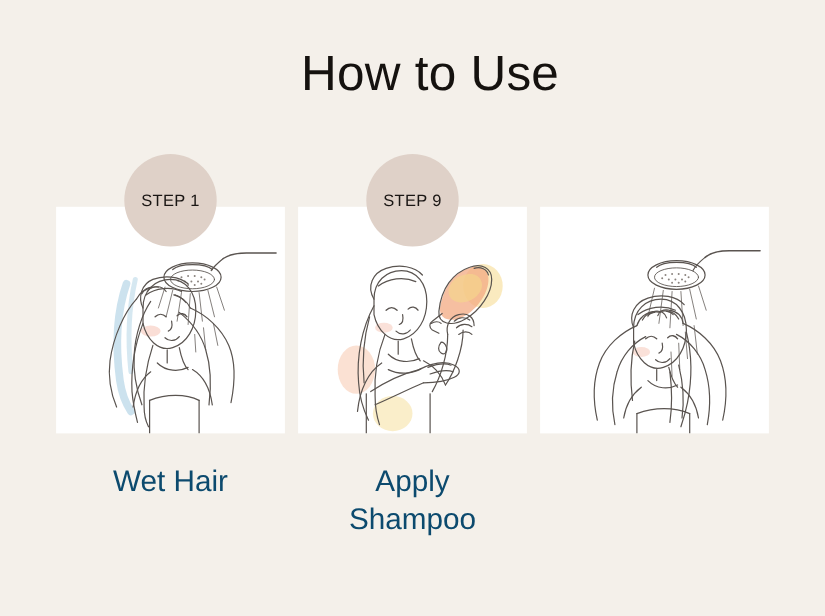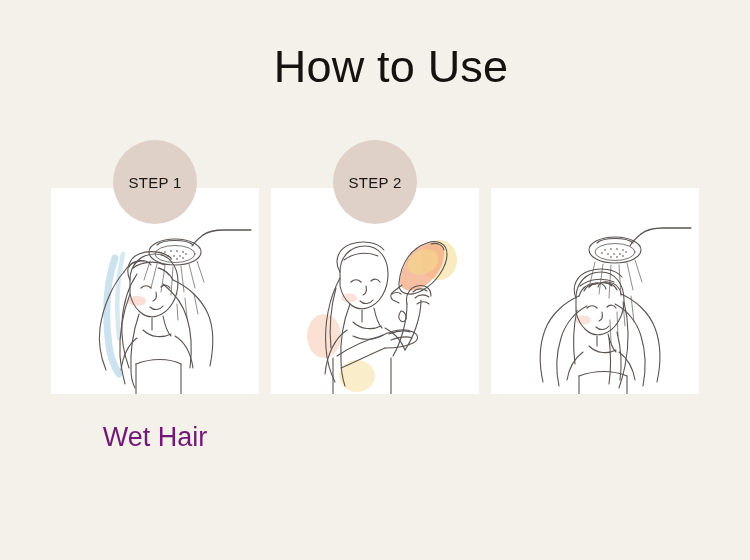--- a/index.html
+++ b/index.html
@@ -91,21 +91,21 @@
     color: #1A1614;
   }
 
   
   .caption {
     margin-top: 26px;
     text-align: center;
     font-size: 27px;
     font-weight: 300;
     line-height: 1.28;
-    color: #701a75;
+    color: #0c4a6e;
     white-space: pre-line;
   }
 </style>
 </head>
 <body>
 
 <div class="page">
 
   <div class="title">How to Use</div>
 
@@ -257,22 +257,24 @@
 
             <path d="M66 168 C78 160 94 152 110 148"></path>
             <path d="M70 180 C84 174 100 166 114 160"></path>
             <path d="M110 148 C122 142 134 140 142 144 C148 147 148 152 142 155 C134 159 122 160 114 160"></path>
             <path d="M118 146 C126 143 134 142 139 144"></path>
             <path d="M120 152 C128 149 136 148 141 150"></path>
           </svg>
         </div>
       </div>
       <div class="badge">
-        <span class="badge-label">STEP 2</span>
-      </div>
+        <span class="badge-label">STEP 9</span>
+      </div>
+      <div class="caption">Apply
+Shampoo</div>
     </div>
 
     <div class="step">
       <div class="card">
         <div class="art">
           <svg width="208" height="206" viewBox="0 0 208 206" fill="none" stroke="#5A5450" stroke-width="1.1" stroke-linecap="round" stroke-linejoin="round">
 
             <ellipse cx="92" cy="132" rx="8" ry="4.5" fill="#F6C3B4" opacity="0.5" stroke="none"></ellipse>
 
             <path d="M150 46 C156 41 164 40 172 40 L200 40" stroke-width="1.3"></path>

